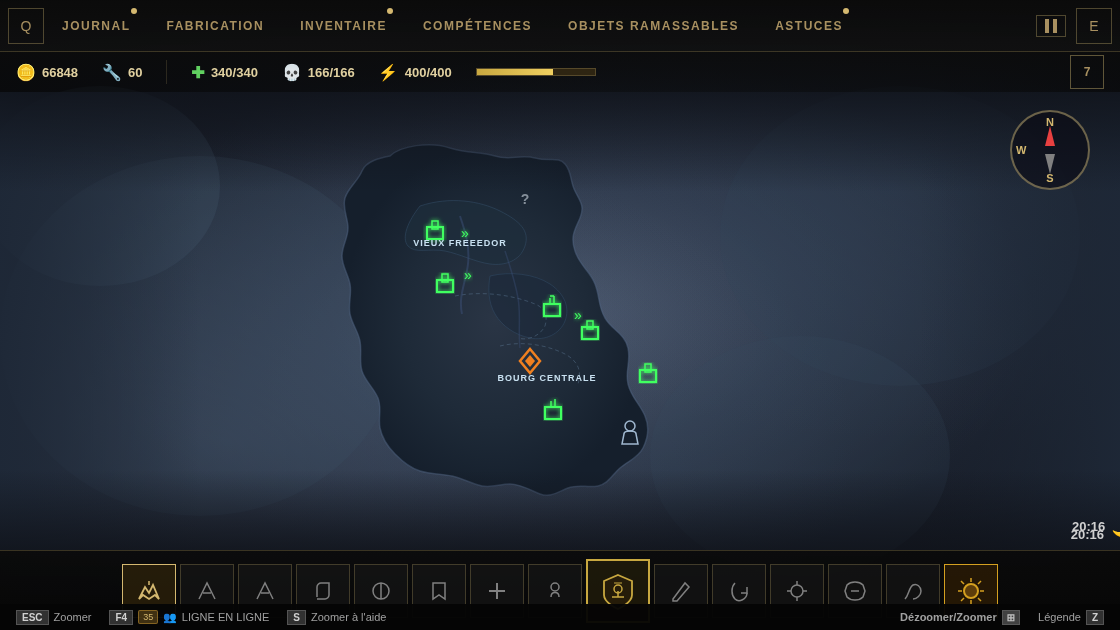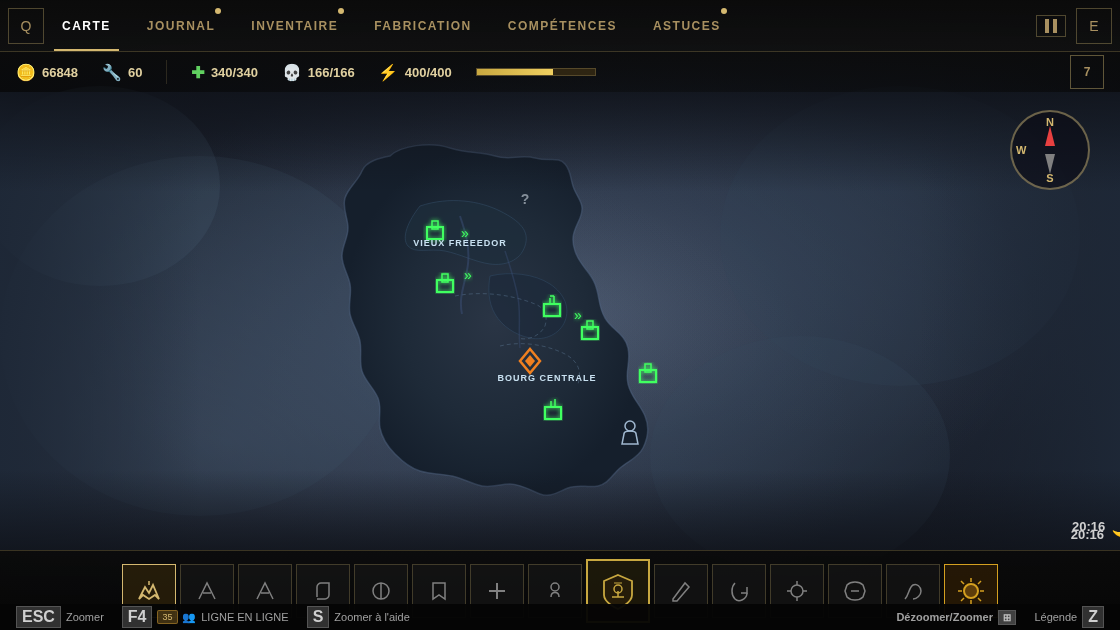--- a/index.html
+++ b/index.html
@@ -301,21 +301,21 @@
       align-items: center;
       gap: 5px;
       color: #a0a0a0;
       font-size: 11px;
     }
 
     .keybind-key {
       background: rgba(60,60,60,0.8);
       border: 1px solid rgba(120,120,120,0.5);
       padding: 1px 5px;
-      font-size: 16px;
+      font-size: 10px;
       color: #d0d0d0;
       font-weight: bold;
     }
 
     .keybind-right {
       margin-left: auto;
       font-weight: bold;
     }
 
     .keybind-badge {
@@ -536,42 +536,42 @@
     <text x="460" y="210" font-size="9" fill="#c8e0f0" text-anchor="middle" letter-spacing="1" font-family="Arial" font-weight="600">VIEUX FREEEDOR</text>
     <text x="547" y="345" font-size="9" fill="#c8e0f0" text-anchor="middle" letter-spacing="1" font-family="Arial" font-weight="600">BOURG CENTRALE</text>
   </svg>
 </div>
 
 <div id="top-bar">
   <div class="nav-icon-left">
     <span>Q</span>
   </div>
 
-  <div class="nav-item active">
-    <span>CARTE</span>
-  </div>
 
   <div class="nav-item">
     <span>JOURNAL</span>
     <span class="nav-dot"></span>
   </div>
 
   <div class="nav-item">
+    <span>FABRICATION</span>
+  </div>
+
+  <div class="nav-item">
     <span>INVENTAIRE</span>
     <span class="nav-dot"></span>
   </div>
 
   <div class="nav-item">
-    <span>FABRICATION</span>
+    <span>COMPÉTENCES</span>
   </div>
 
   <div class="nav-item">
-    <span>COMPÉTENCES</span>
-  </div>
-
+    <span>OBJETS RAMASSABLES</span>
+  </div>
 
   <div class="nav-item">
     <span>ASTUCES</span>
     <span class="nav-dot"></span>
   </div>
 
   <div style="flex:1"></div>
 
   <div style="display:flex;align-items:center;gap:4px;margin-right:10px">
     <div class="nav-pause">

